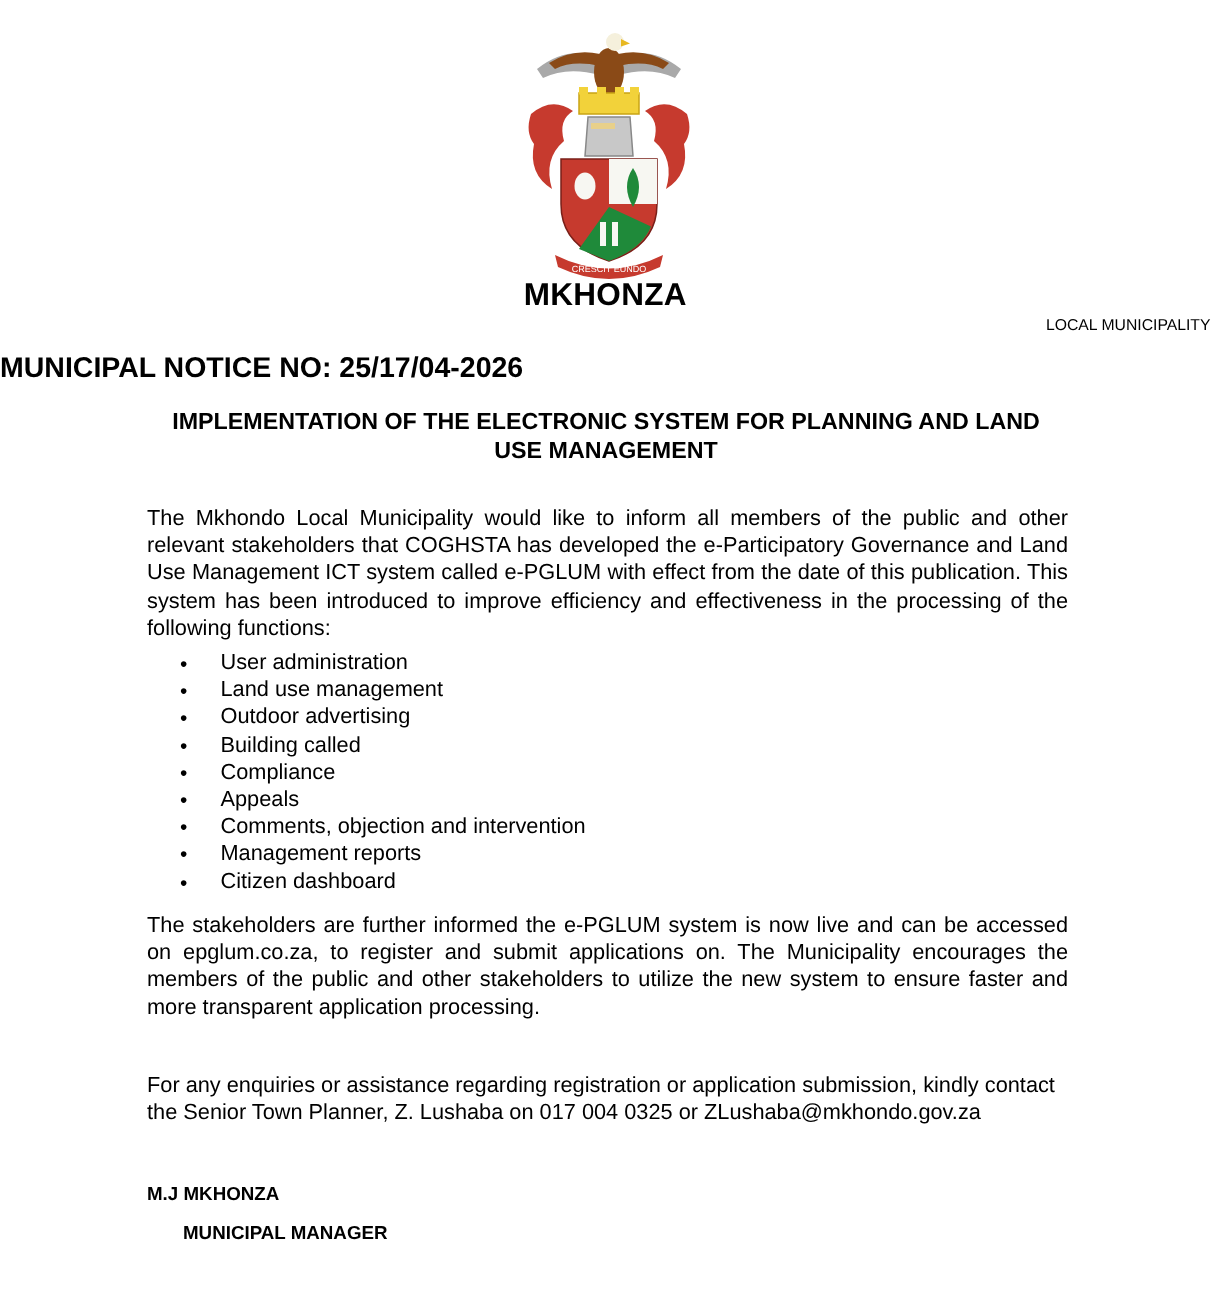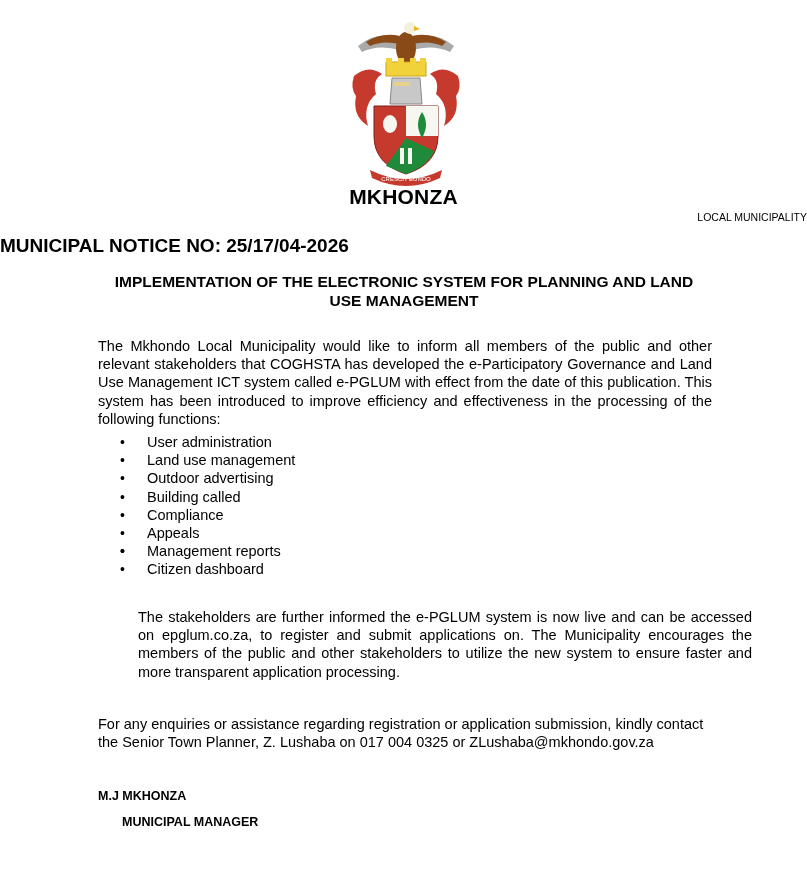--- a/index.html
+++ b/index.html
@@ -22,21 +22,21 @@
     }
     .title {
       position: absolute; left: 98px; width: 612px; top: 272px; text-align: center;
       font-weight: bold; font-size: 15.5px; line-height: 19px;
     }
     .para {
       position: absolute; left: 98px; width: 614px; font-size: 14.5px; line-height: 18.2px;
       text-align: justify;
     }
     .p1 { top: 337px; }
-    .p2 { top: 608px; margin-left: 40px; }
+    .p2 { top: 608px; }
     .p3 { top: 715px; text-align: left; }
     ul.functions {
       position: absolute; left: 98px; top: 433px; margin: 0; padding: 0; list-style: none;
       font-size: 14.5px; line-height: 18.2px;
     }
     ul.functions li { position: relative; padding-left: 49px; }
     ul.functions li .bullet {
       position: absolute; left: 22px; top: 0; font-size: 14px;
     }
     .sig-name { position: absolute; left: 98px; top: 789px; font-weight: bold; font-size: 12.5px; }
@@ -91,21 +91,21 @@
 
 <div class="para p1">The Mkhondo Local Municipality would like to inform all members of the public and other relevant stakeholders that COGHSTA has developed the e-Participatory Governance and Land Use Management ICT system called e-PGLUM with effect from the date of this publication. This system has been introduced to improve efficiency and effectiveness in the processing of the following functions:</div>
 
 <ul class="functions">
   <li><span class="bullet">•</span><span>User administration</span></li>
   <li><span class="bullet">•</span><span>Land use management</span></li>
   <li><span class="bullet">•</span><span>Outdoor advertising</span></li>
   <li><span class="bullet">•</span><span>Building called</span></li>
   <li><span class="bullet">•</span><span>Compliance</span></li>
   <li><span class="bullet">•</span><span>Appeals</span></li>
-  <li><span class="bullet">•</span></li>
+  <li><span class="bullet">•</span><span>Comments, objection and intervention</span></li>
   <li><span class="bullet">•</span><span>Management reports</span></li>
   <li><span class="bullet">•</span><span>Citizen dashboard</span></li>
 </ul>
 
 <div class="para p2">The stakeholders are further informed the e-PGLUM system is now live and can be accessed on epglum.co.za, to register and submit applications on. The Municipality encourages the members of the public and other stakeholders to utilize the new system to ensure faster and more transparent application processing.</div>
 <div class="para p3">For any enquiries or assistance regarding registration or application submission, kindly contact the Senior Town Planner, Z. Lushaba on 017 004 0325 or ZLushaba@mkhondo.gov.za</div>
 
 <div class="sig-name">M.J MKHONZA</div>
 <div class="sig-title">MUNICIPAL MANAGER</div>
 

